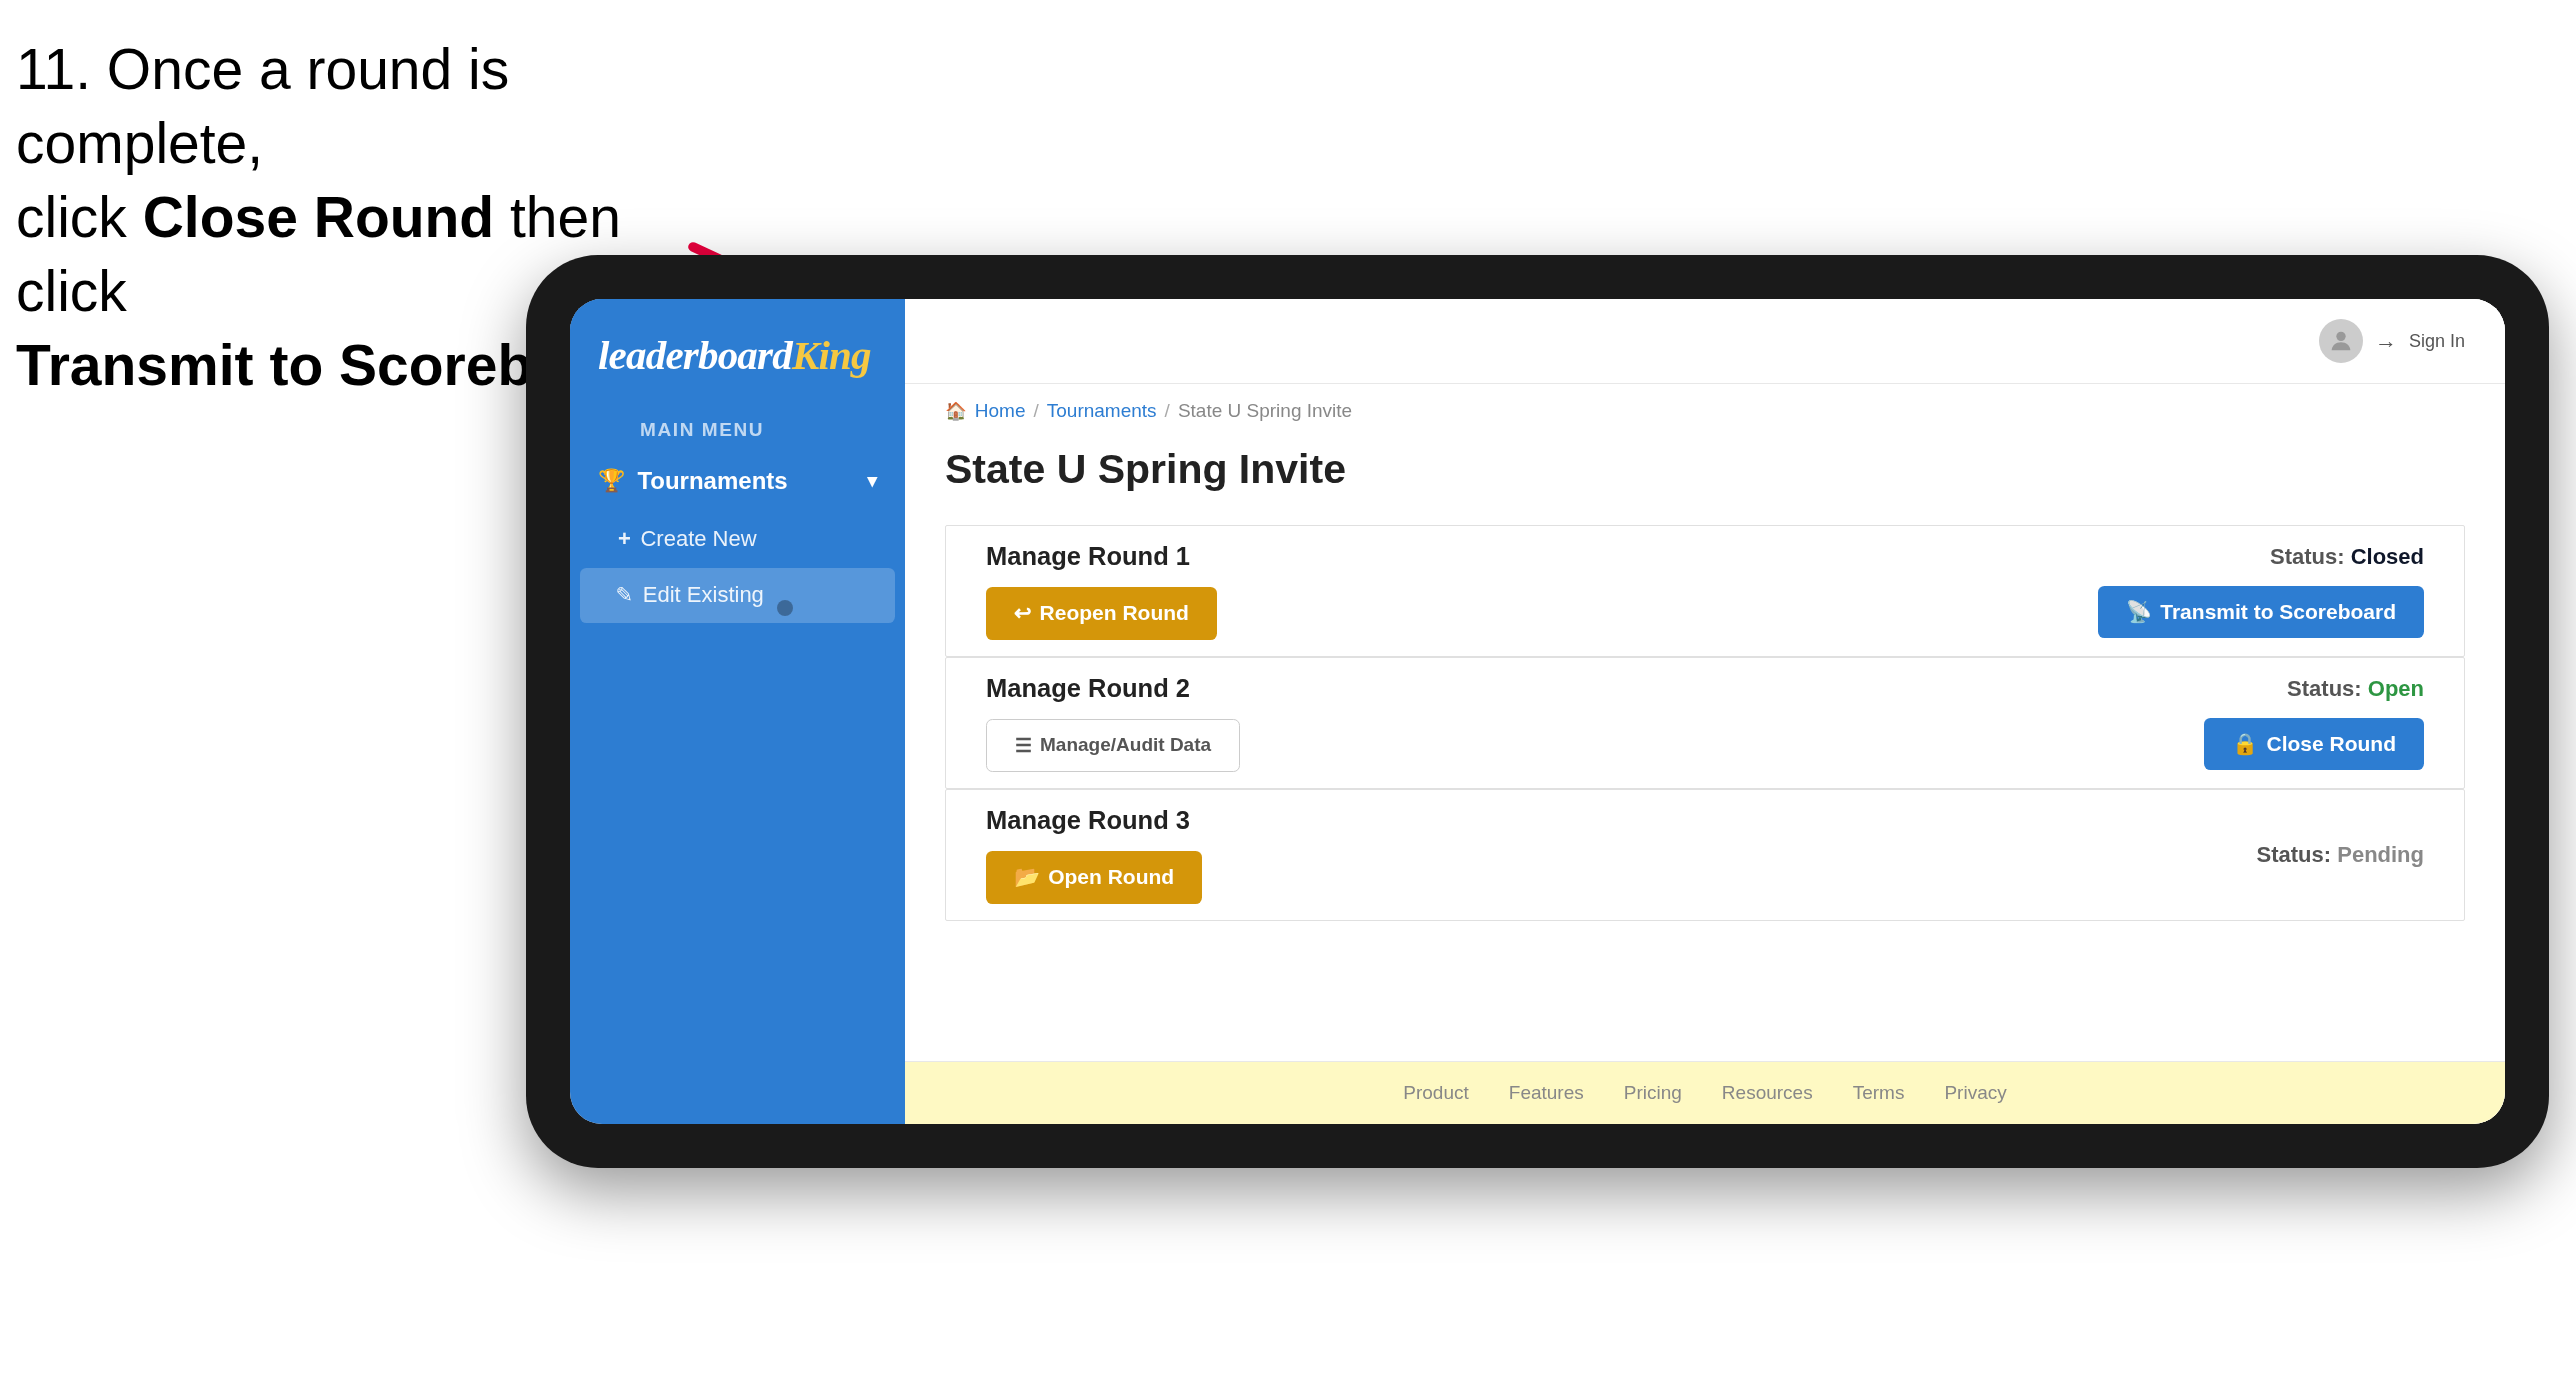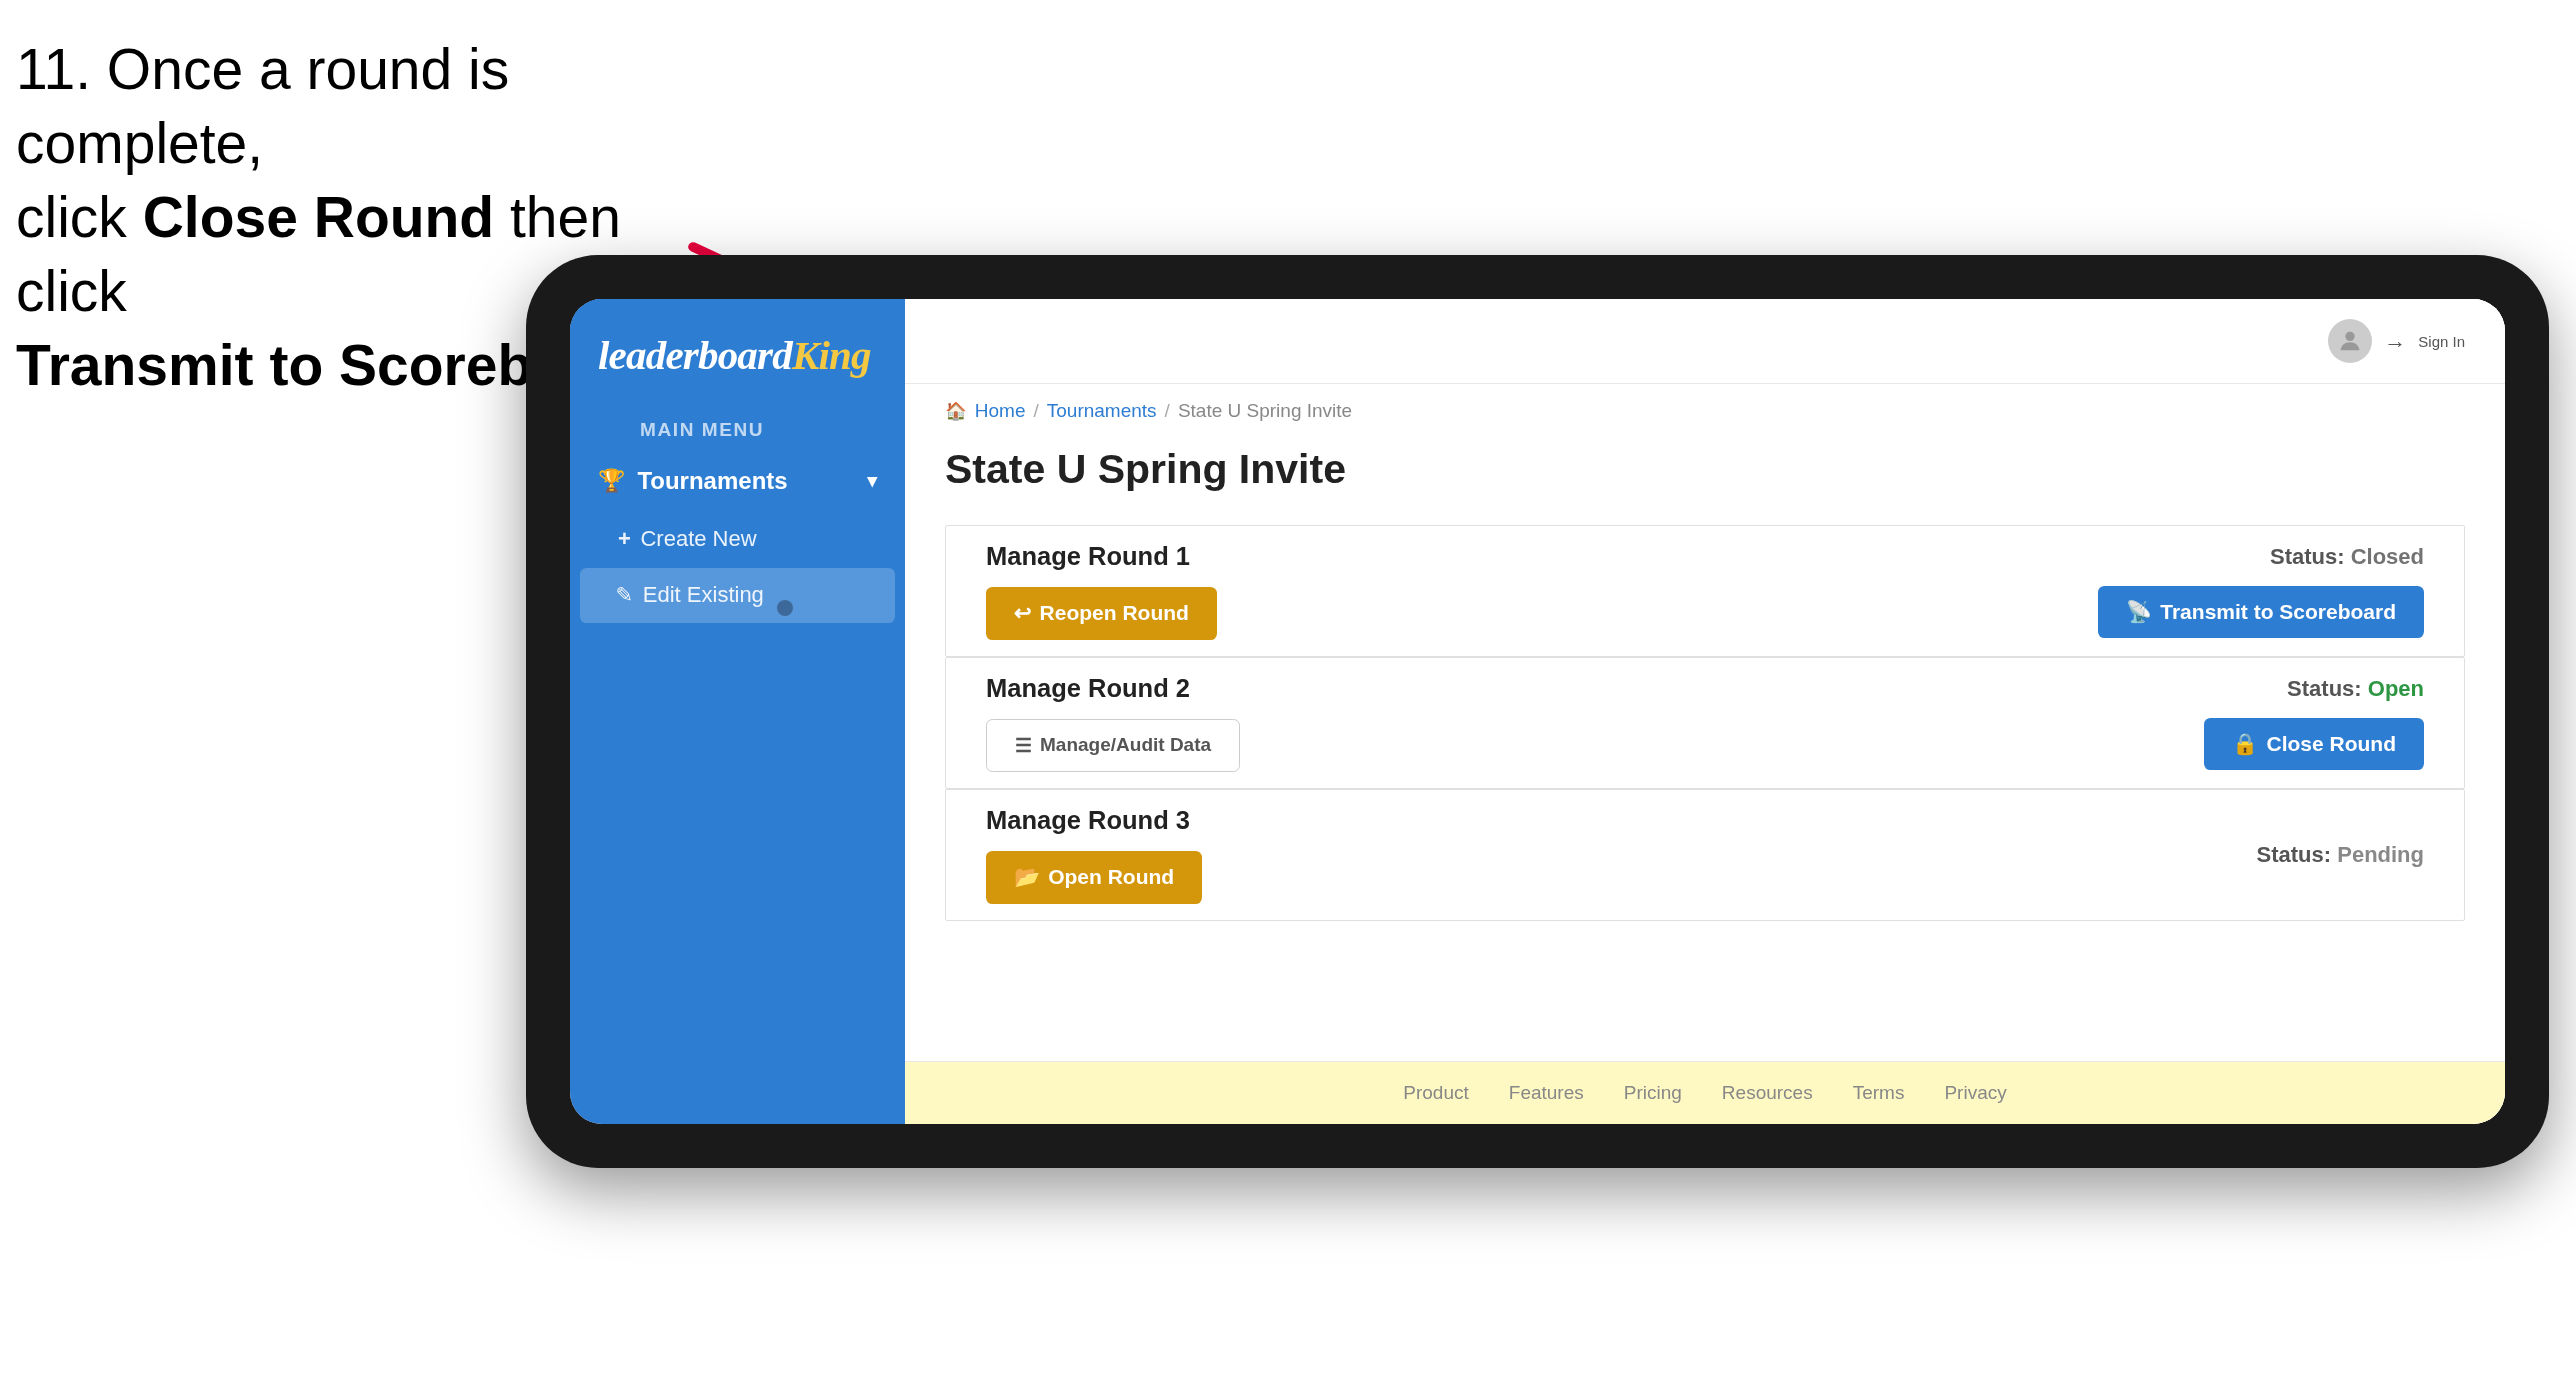--- a/index.html
+++ b/index.html
@@ -263,21 +263,21 @@
       font-size: 19px;
     }
 
     .round-status {
       font-size: 22px;
       font-weight: 600;
       color: #555;
       text-align: right;
     }
 
-    .status-closed { color: #737373; }
+    .status-closed { color: #0f172a; }
     .status-open { color: #2d9642; }
     .status-pending { color: #888; }
 
     
     .footer {
       background: #fef9c3;
       border-top: 0.8px solid #e8e8e8;
       padding: 20px 40px;
       display: flex;
       justify-content: center;
@@ -353,21 +353,21 @@
 
         <div class="top-bar">
           <div class="sign-in-area">
             <div class="avatar-icon">
               <svg width="28" height="28" viewBox="0 0 24 24" fill="#999">
                   <circle cx="12" cy="8" r="4"></circle>
                   <path d="M4 20c0-4 3.6-7 8-7s8 3 8 7"></path>
                 </svg>
             </div>
             <span style="font-size:22px;">→</span>
-            <span style="color:#555; font-size:15px; cursor:pointer;">Sign In</span>
+            <span style="color:#555; font-size:18px; cursor:pointer;">Sign In</span>
           </div>
         </div>
 
         <div class="breadcrumb">
           <span style="font-size:17.5px;">🏠</span>
           <a>Home</a>
           <span class="breadcrumb-sep">/</span>
           <a>Tournaments</a>
           <span class="breadcrumb-sep">/</span>
           <span>State U Spring Invite</span>

